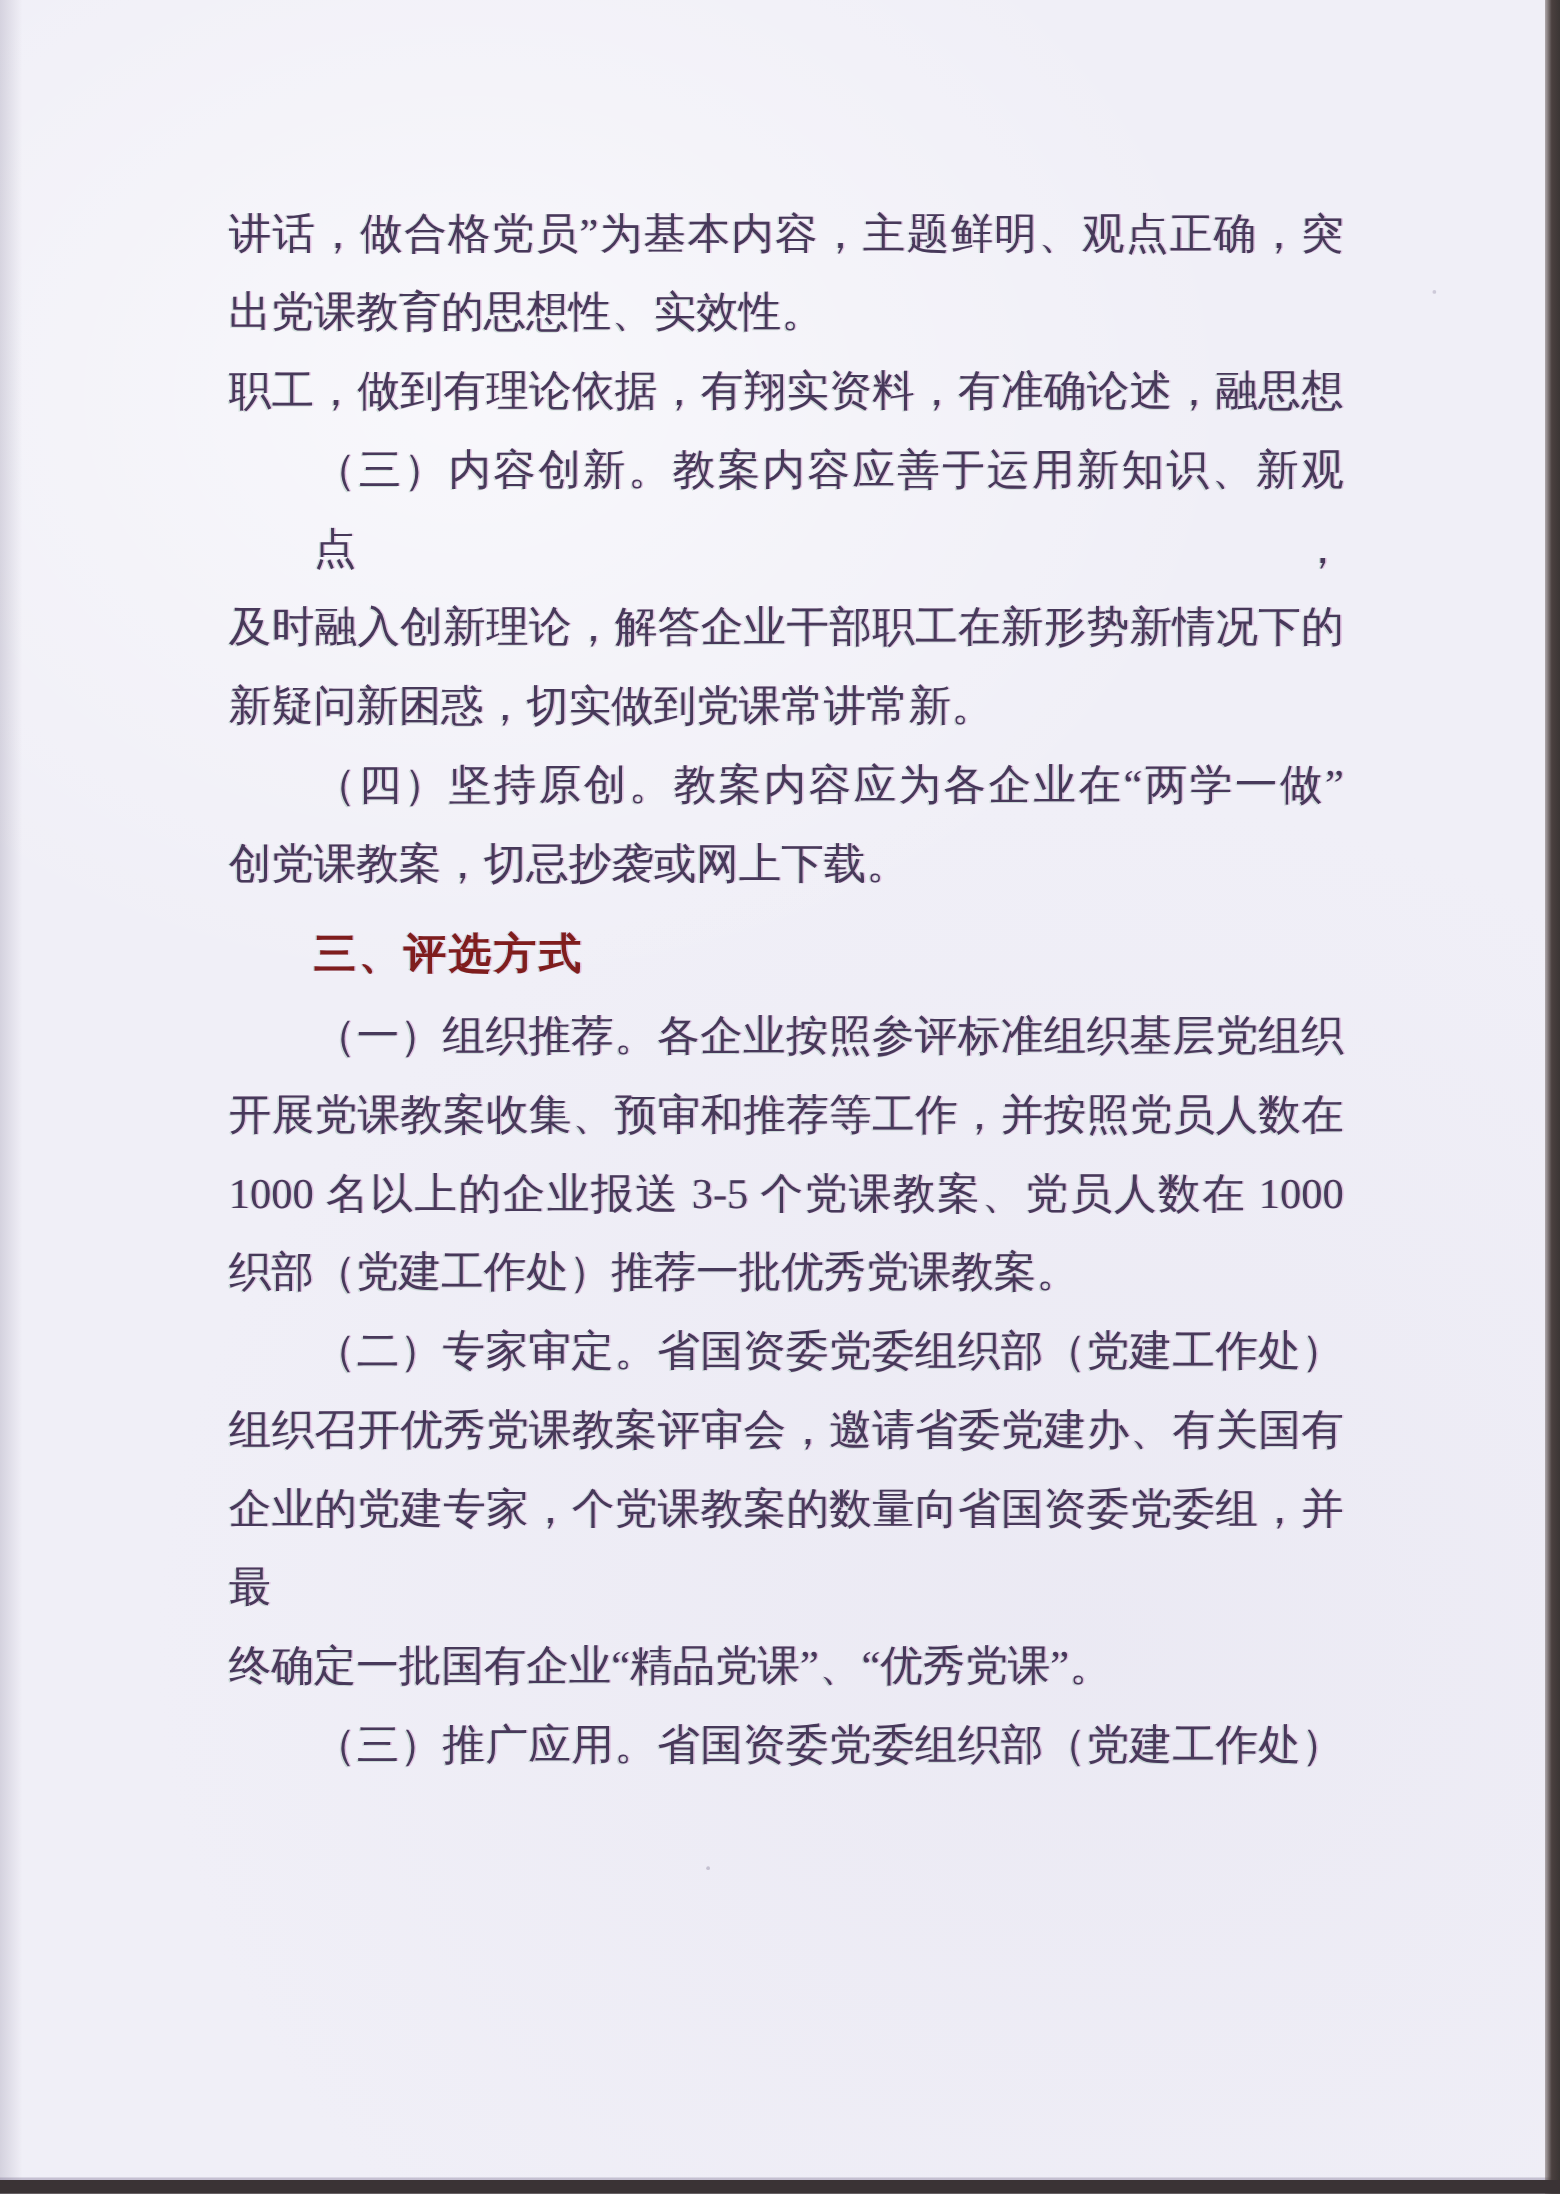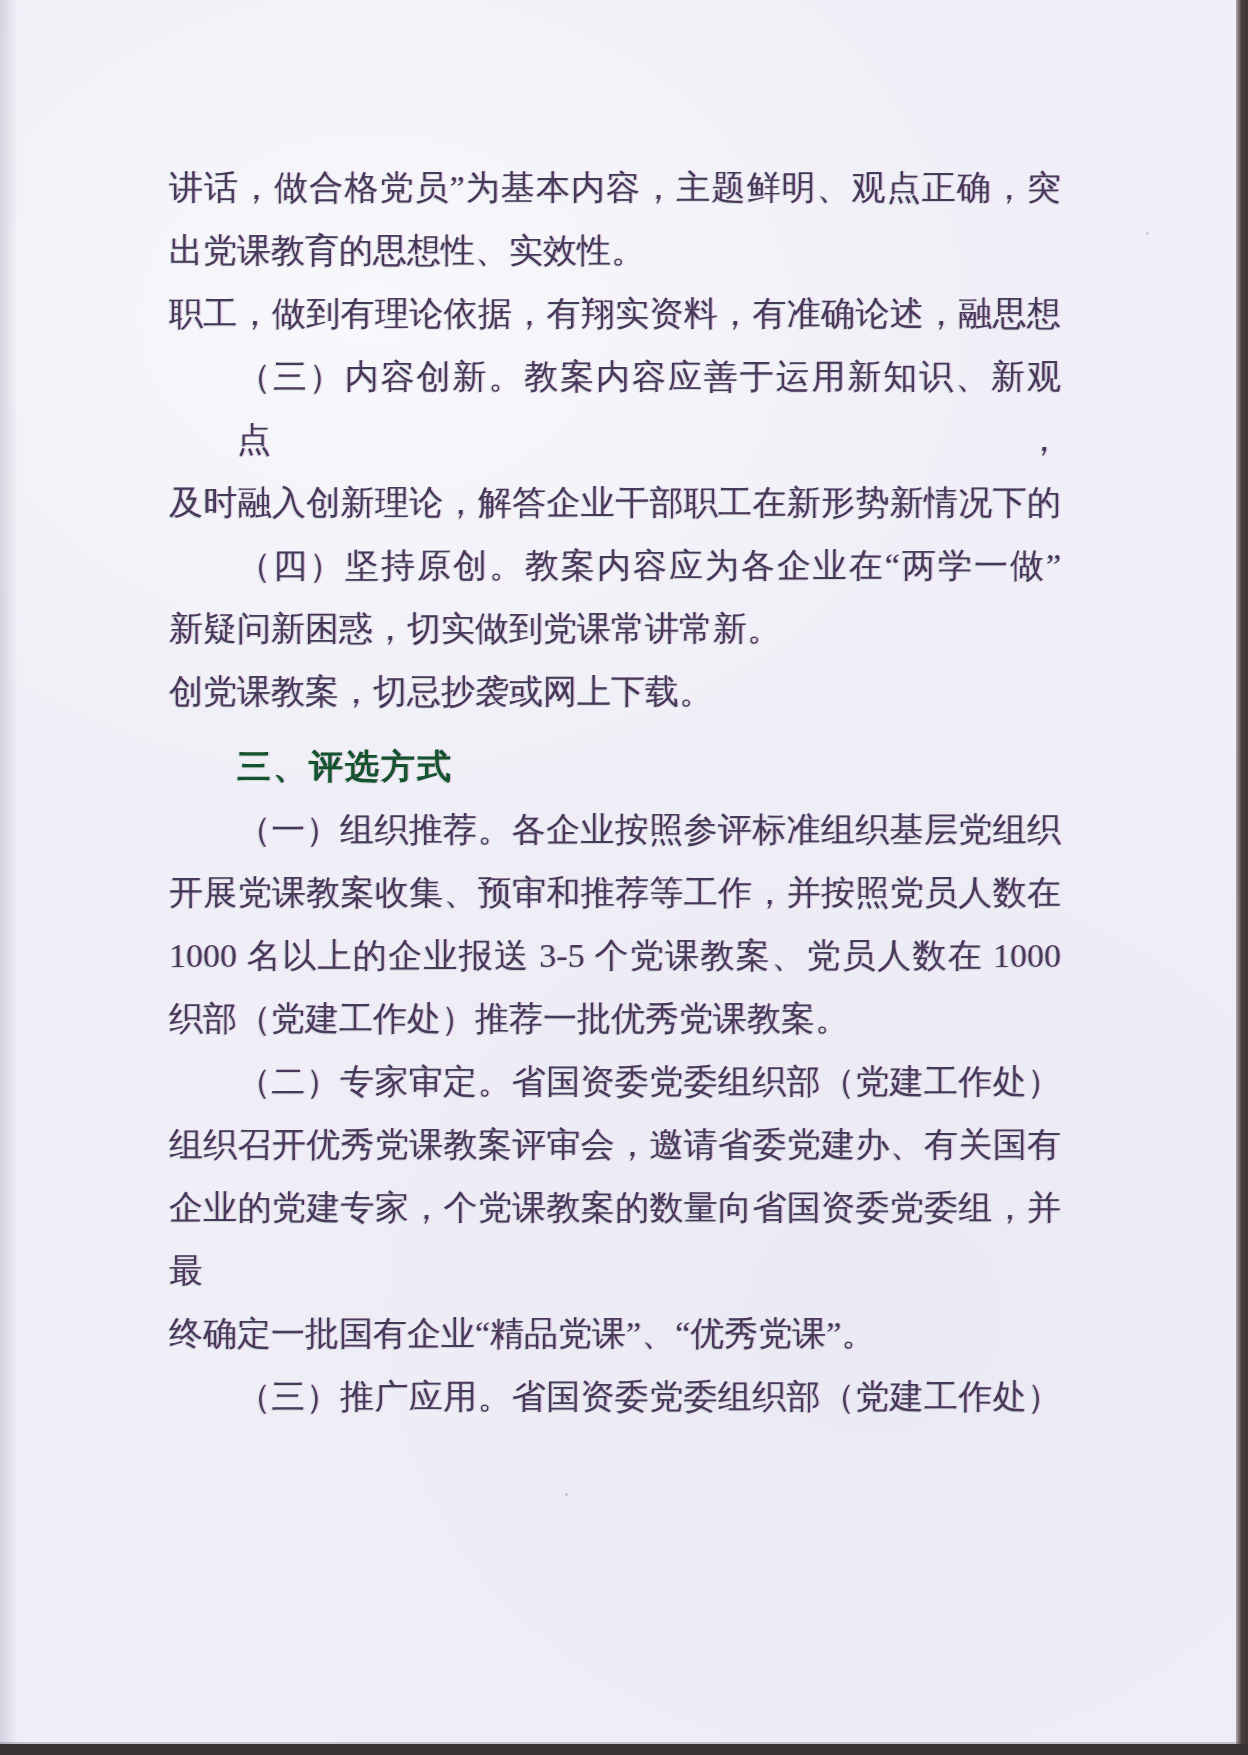--- a/index.html
+++ b/index.html
@@ -30,35 +30,35 @@
     position: absolute; bottom: 0; left: 0; width: 100%; height: 11px;
     background: #3a3335;
   }
   .edge-bottom-line {
     position: absolute; bottom: 11px; left: 0; width: 100%; height: 2px;
     background: rgba(118,106,140,0.35);
   }
   
   .doc {
     position: absolute;
-    left: 169px; top: 156px;
+    left: 183px; top: 156px;
     width: 892px;
     font-size: 34px;
     line-height: 63px;
     color: #47395a;
   }
   .line {
     text-shadow: 1.2px 0 0 rgba(186,62,168,0.26), -1.2px 0.6px 0 rgba(58,140,96,0.20);
   }
   .line.indent { padding-left: 68px; }
   .line.j { text-align: justify; text-align-last: justify; }
   .line.bold {
     font-weight: 700;
-    font-family: Liberation Sans, sans-serif;
-    color: #14532d;
+    font-family: Liberation Mono, monospace;
+    color: #7f1d1d;
     letter-spacing: 2px;
   }
   .line.gap { margin-top: 12px; }
   
   .speck {
     position: absolute; width: 4px; height: 4px; border-radius: 50%;
     background: rgba(104,92,126,0.40);
   }
   .speck.s1 { left: 424px; top: 307px; }
   .speck.s2 { left: 1146px; top: 232px; width: 3px; height: 3px; background: rgba(104,92,126,0.25); }
@@ -69,22 +69,22 @@
 
 <div class="paper">
   <div class="edge-left"></div>
 
   <div class="doc" id="doc">
       <div class="line j">讲话，做合格党员”为基本内容，主题鲜明、观点正确，突</div>
       <div class="line">出党课教育的思想性、实效性。</div>
       <div class="line j">职工，做到有理论依据，有翔实资料，有准确论述，融思想</div>
       <div class="line indent j">（三）内容创新。教案内容应善于运用新知识、新观点，</div>
       <div class="line j">及时融入创新理论，解答企业干部职工在新形势新情况下的</div>
+      <div class="line">新疑问新困惑，切实做到党课常讲常新。</div>
       <div class="line indent j">（四）坚持原创。教案内容应为各企业在“两学一做”</div>
-      <div class="line">新疑问新困惑，切实做到党课常讲常新。</div>
       <div class="line">创党课教案，切忌抄袭或网上下载。</div>
       <div class="line indent bold gap">三、评选方式</div>
       <div class="line indent j">（一）组织推荐。各企业按照参评标准组织基层党组织</div>
       <div class="line j">开展党课教案收集、预审和推荐等工作，并按照党员人数在</div>
       <div class="line j">1000 名以上的企业报送 3-5 个党课教案、党员人数在 1000</div>
       <div class="line">织部（党建工作处）推荐一批优秀党课教案。</div>
       <div class="line indent j">（二）专家审定。省国资委党委组织部（党建工作处）</div>
       <div class="line j">组织召开优秀党课教案评审会，邀请省委党建办、有关国有</div>
       <div class="line j">企业的党建专家，个党课教案的数量向省国资委党委组，并最</div>
       <div class="line">终确定一批国有企业“精品党课”、“优秀党课”。</div>

